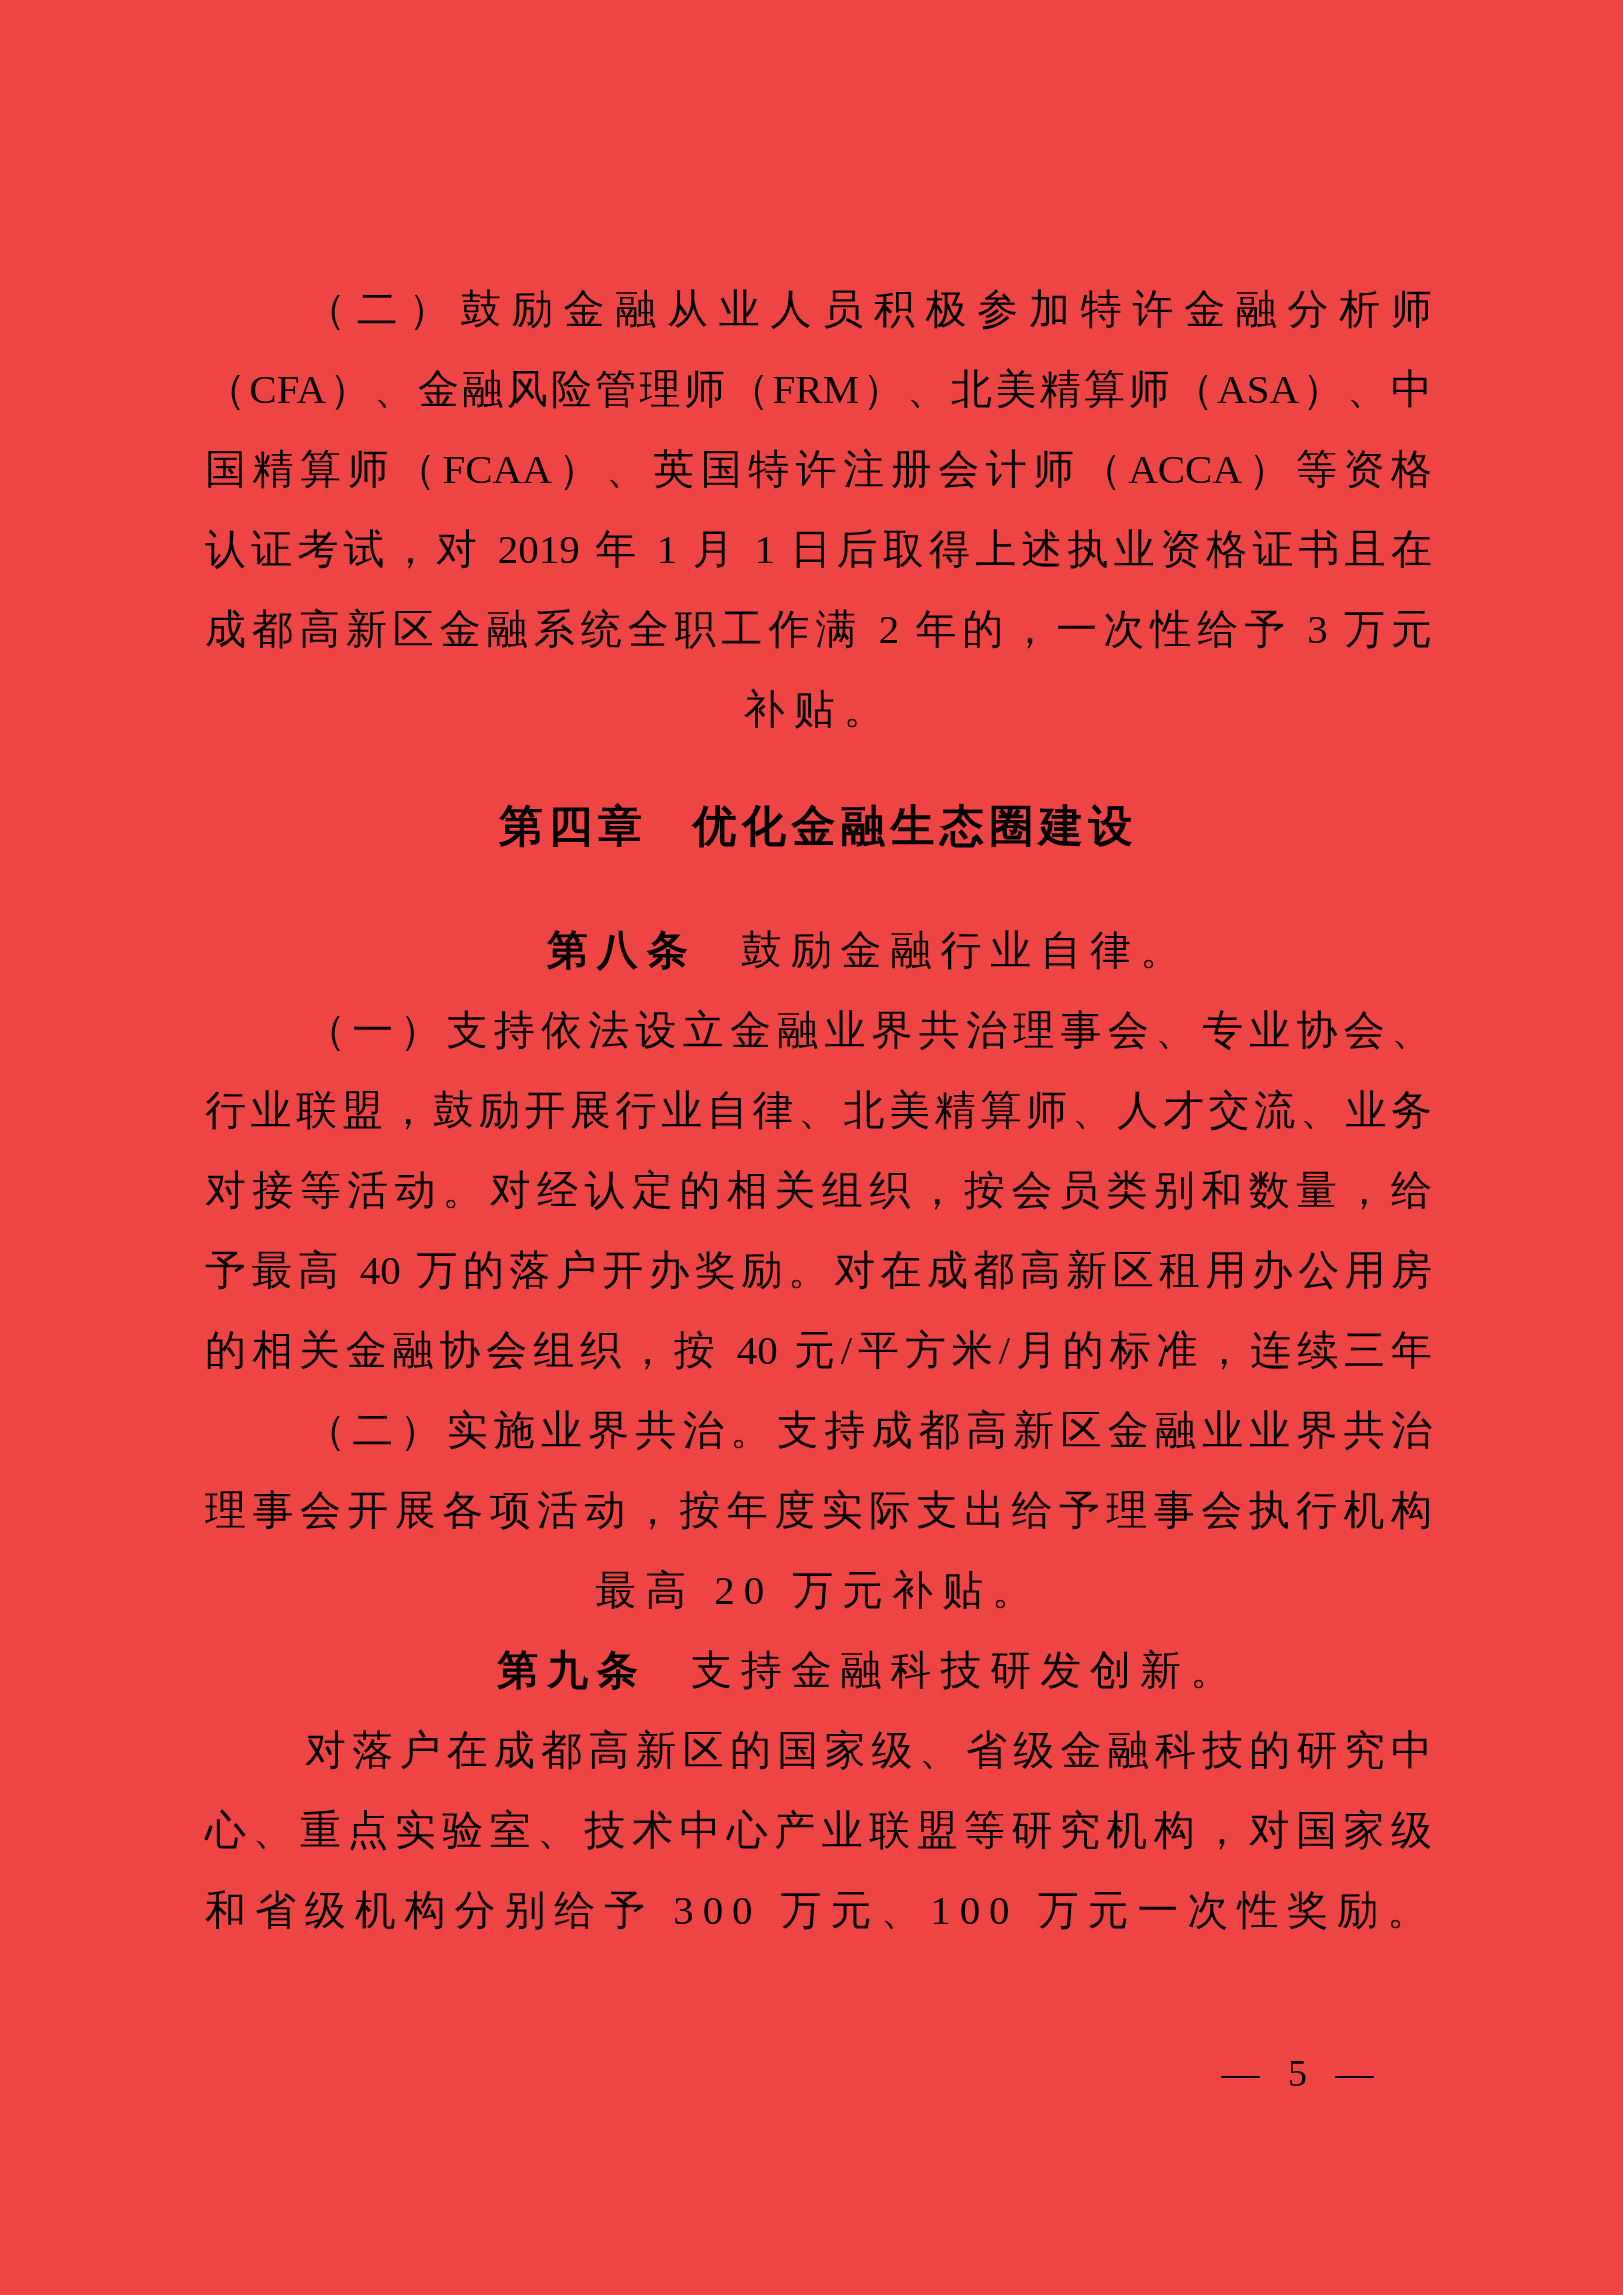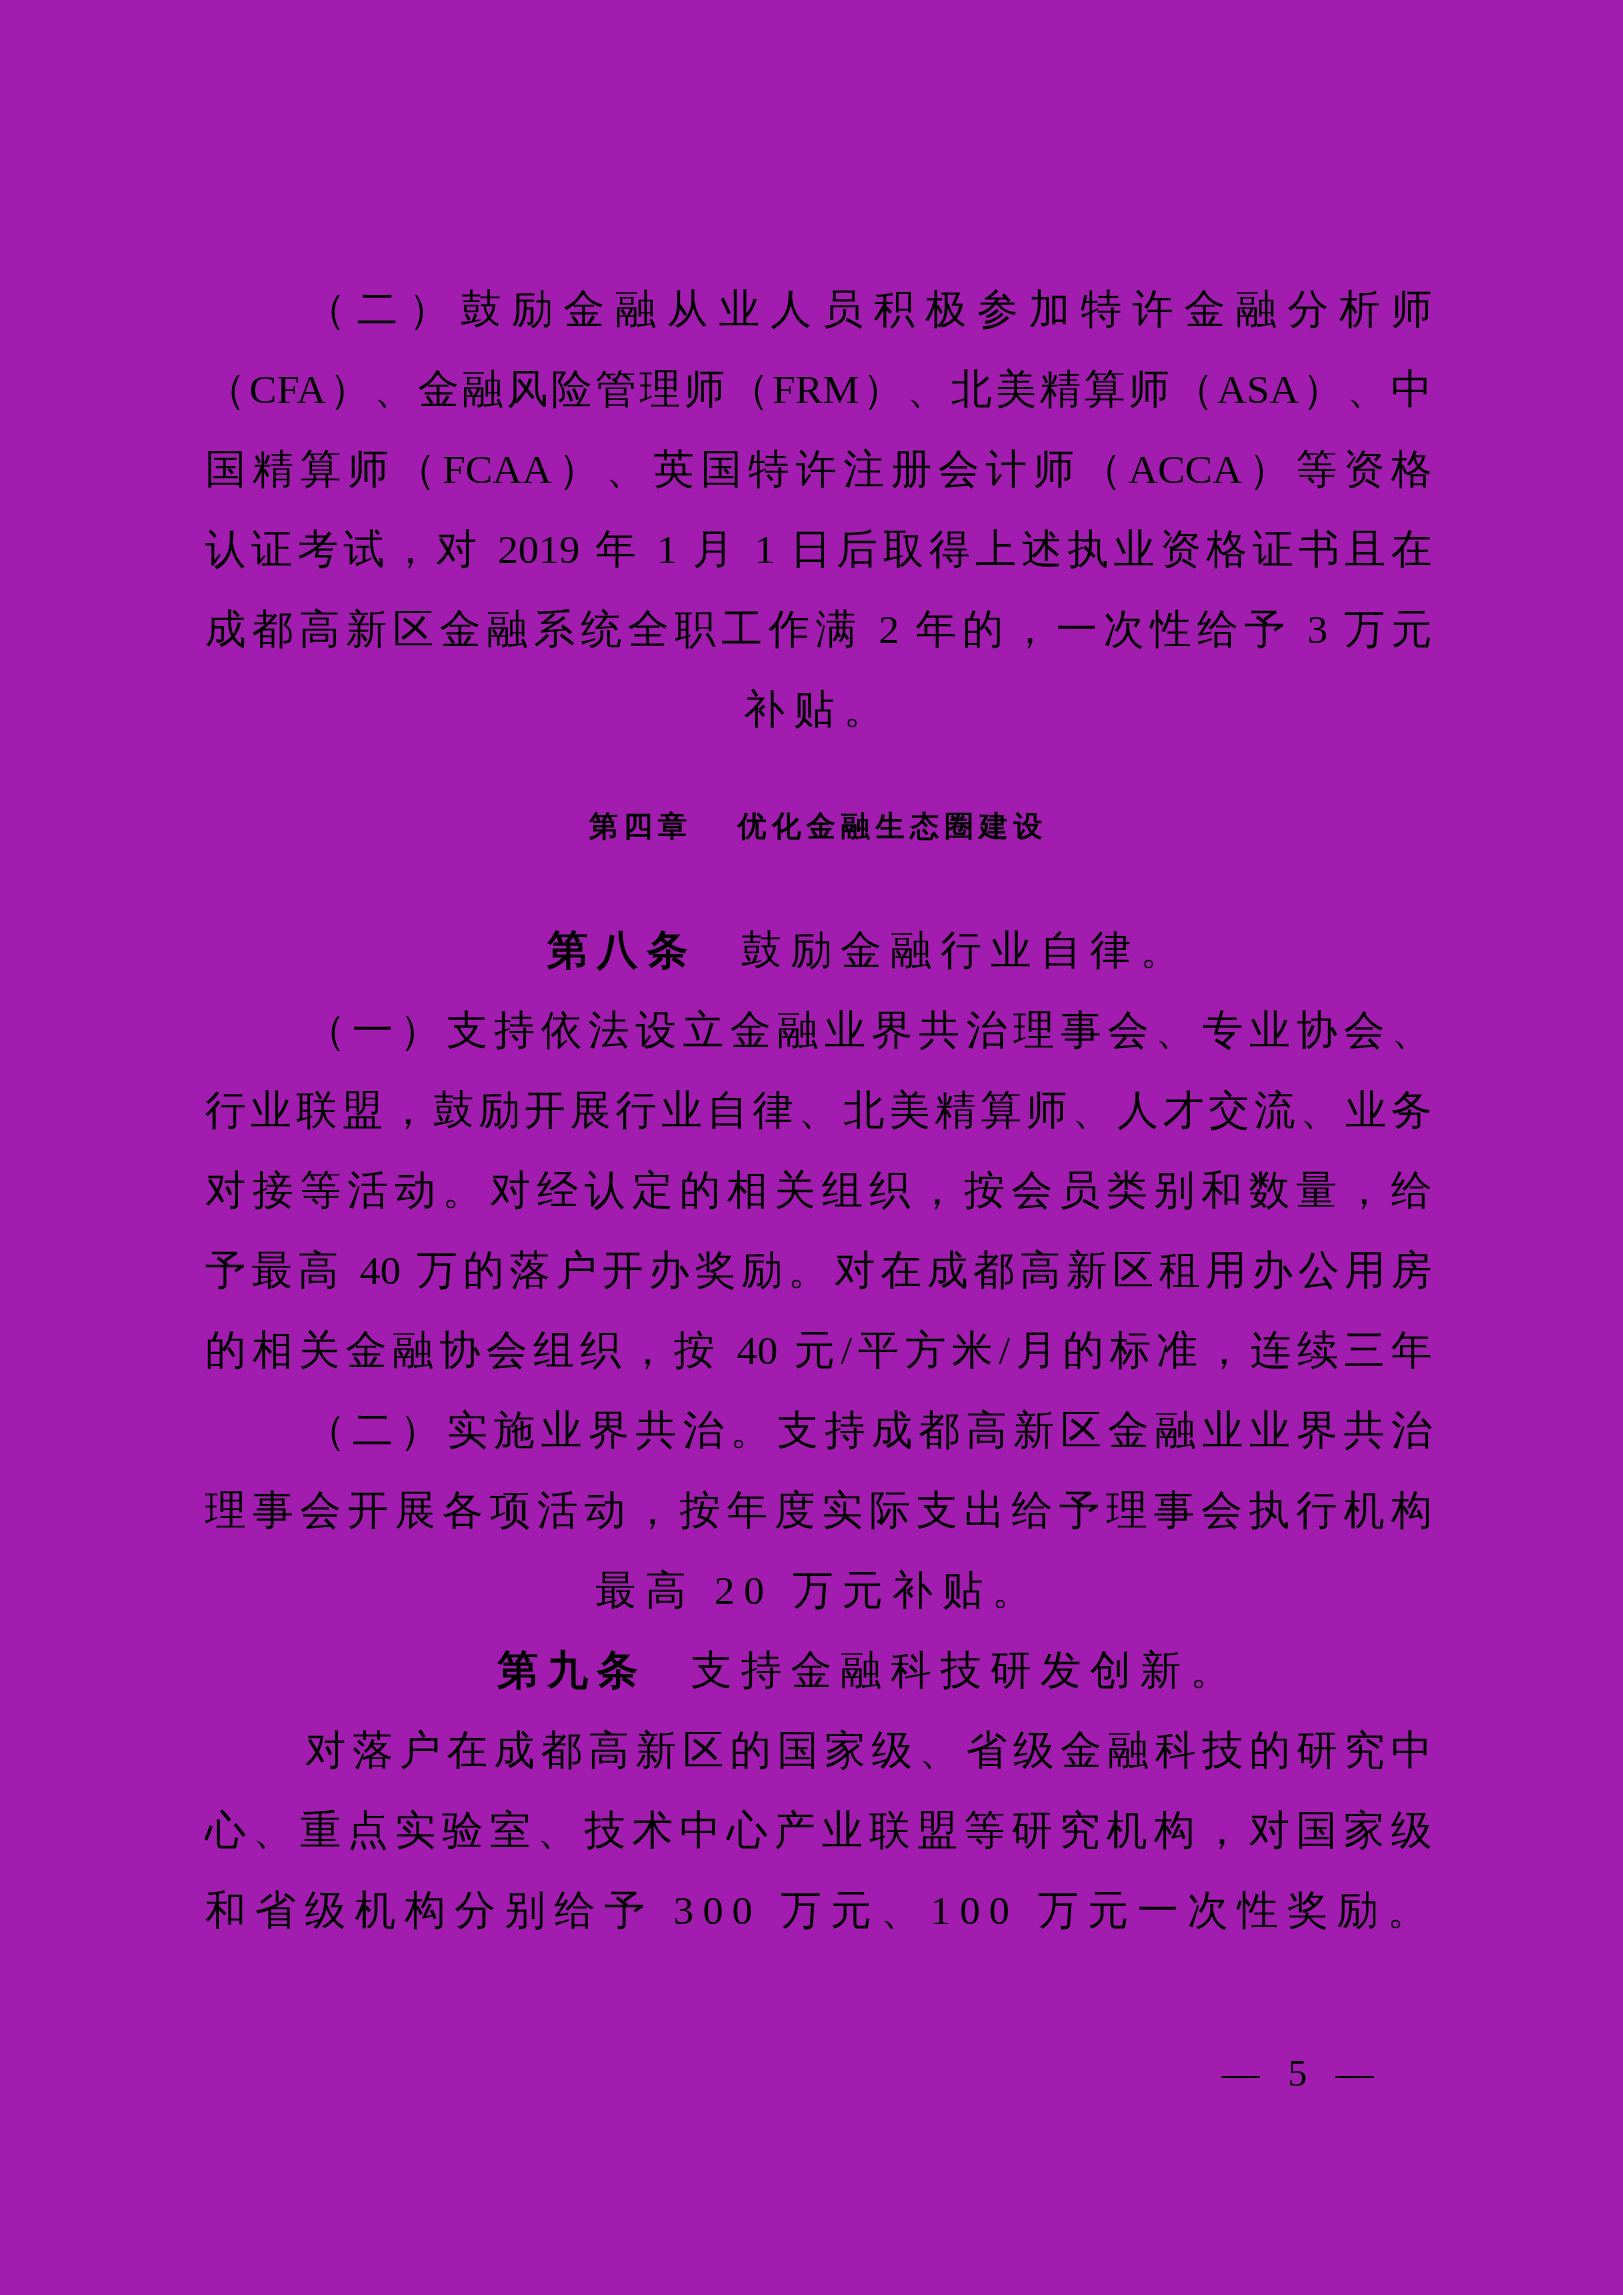--- a/index.html
+++ b/index.html
@@ -4,21 +4,21 @@
 <style>
   html, body {
     margin: 0;
     padding: 0;
     background: #e8e8e8;
   }
   .page {
     position: relative;
     width: 1623px;
     height: 2295px;
-    background: #a21caf;
+    background: #ef4444;
     color: #000000;
     font-family: "Liberation Serif", "DejaVu Serif", serif;
     overflow: hidden;
   }
   .body-text {
     position: absolute;
     left: 205px;
     top: 269px;
     width: 1227px;
     font-size: 41px;
@@ -46,21 +46,21 @@
     font-family: "Liberation Sans", "DejaVu Sans", sans-serif;
     font-weight: bold;
     margin-right: 44px;
   }
   .chapter {
     height: 80px;
     line-height: 80px;
     margin-top: 37px;
     margin-bottom: 44px;
     text-align: center;
-    font-size: 29px;
+    font-size: 44px;
     font-weight: bold;
     font-family: "Liberation Sans", "DejaVu Sans", sans-serif;
     letter-spacing: 5.5px;
   }
   .chapter-gap {
     display: inline-block;
     width: 45px;
   }
   .footer {
     position: absolute;

